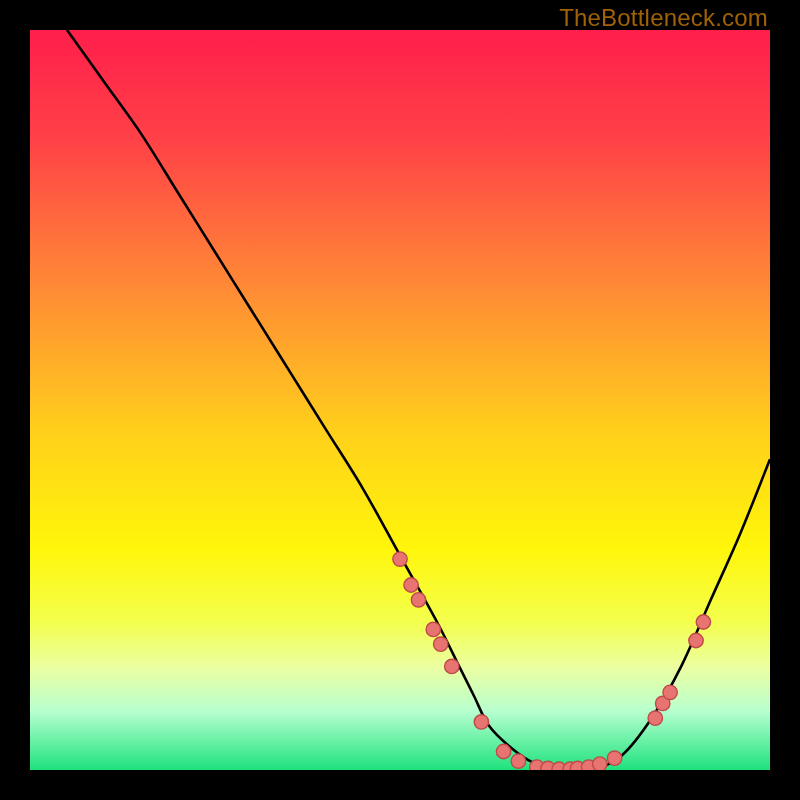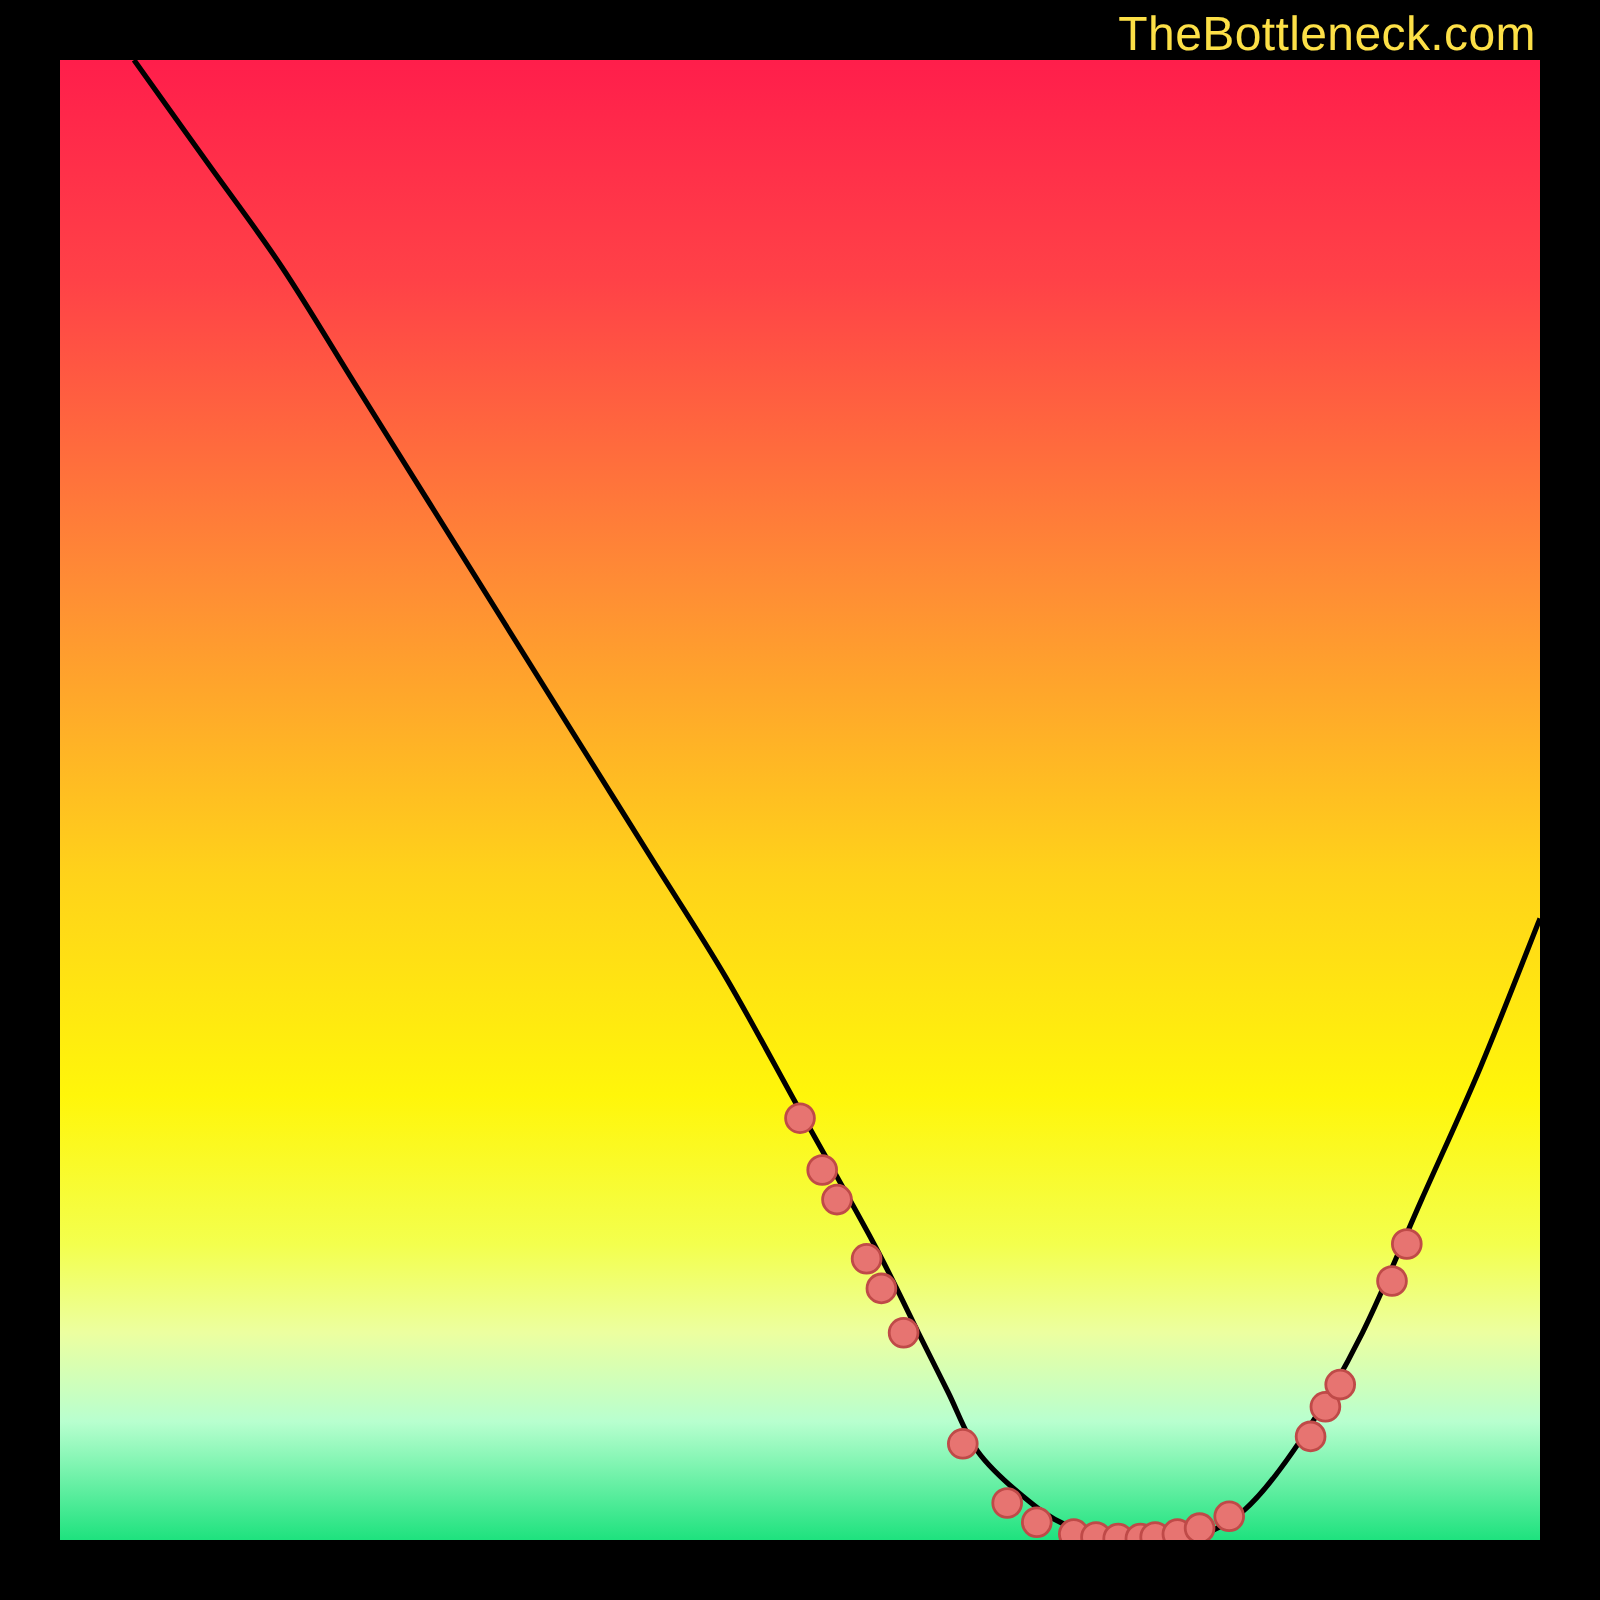--- a/index.html
+++ b/index.html
@@ -29,21 +29,21 @@
   .bg {
     position: absolute;
     left: 0; top: 0;
     width: 100%;
     height: 100%;
   }
   .watermark {
     position: absolute;
     top: 4px;
     right: 32px;
-    color: #fde047;
+    color: #a16207;
     font-size: 24px;
     font-weight: 500;
     letter-spacing: 0.2px;
     pointer-events: none;
   }
   svg.curve {
     position: absolute;
     left: 0; top: 0;
     width: 100%;
     height: 100%;

